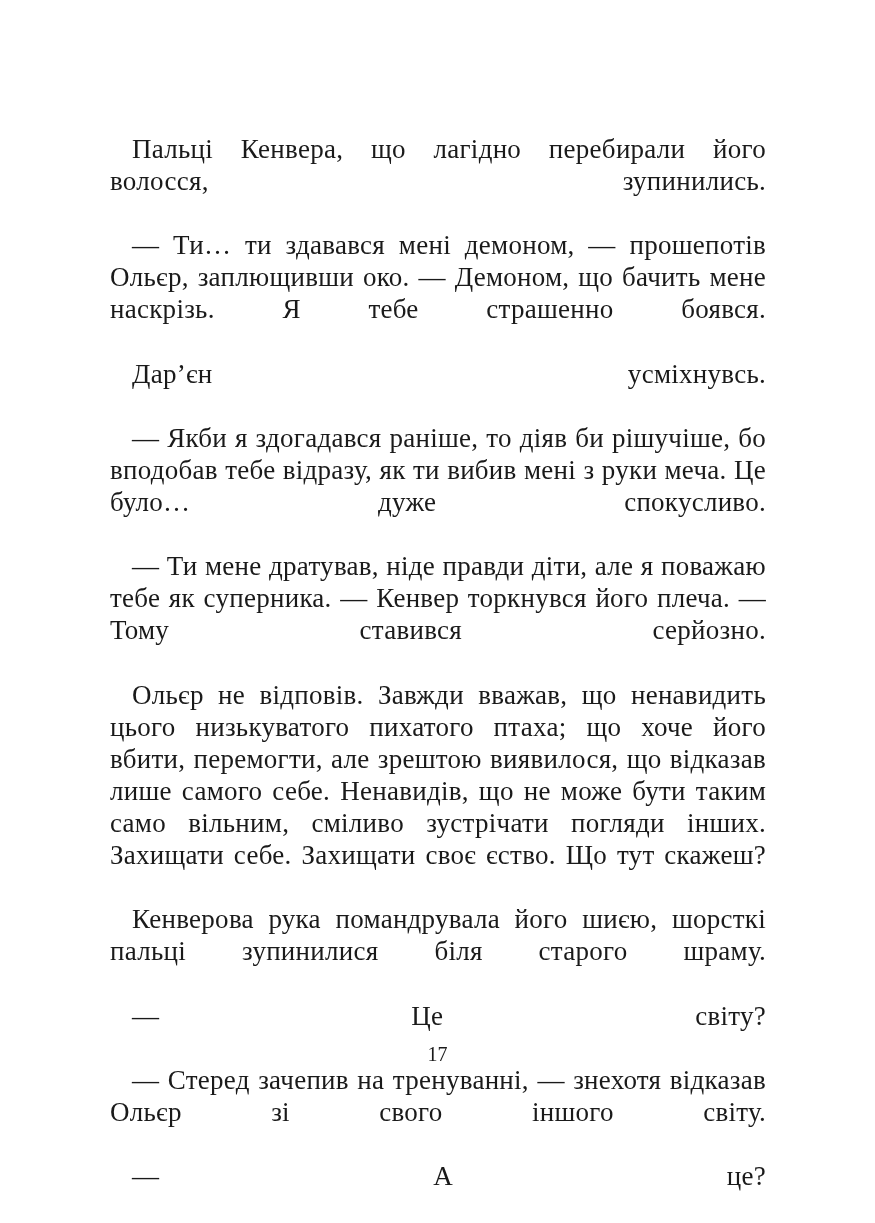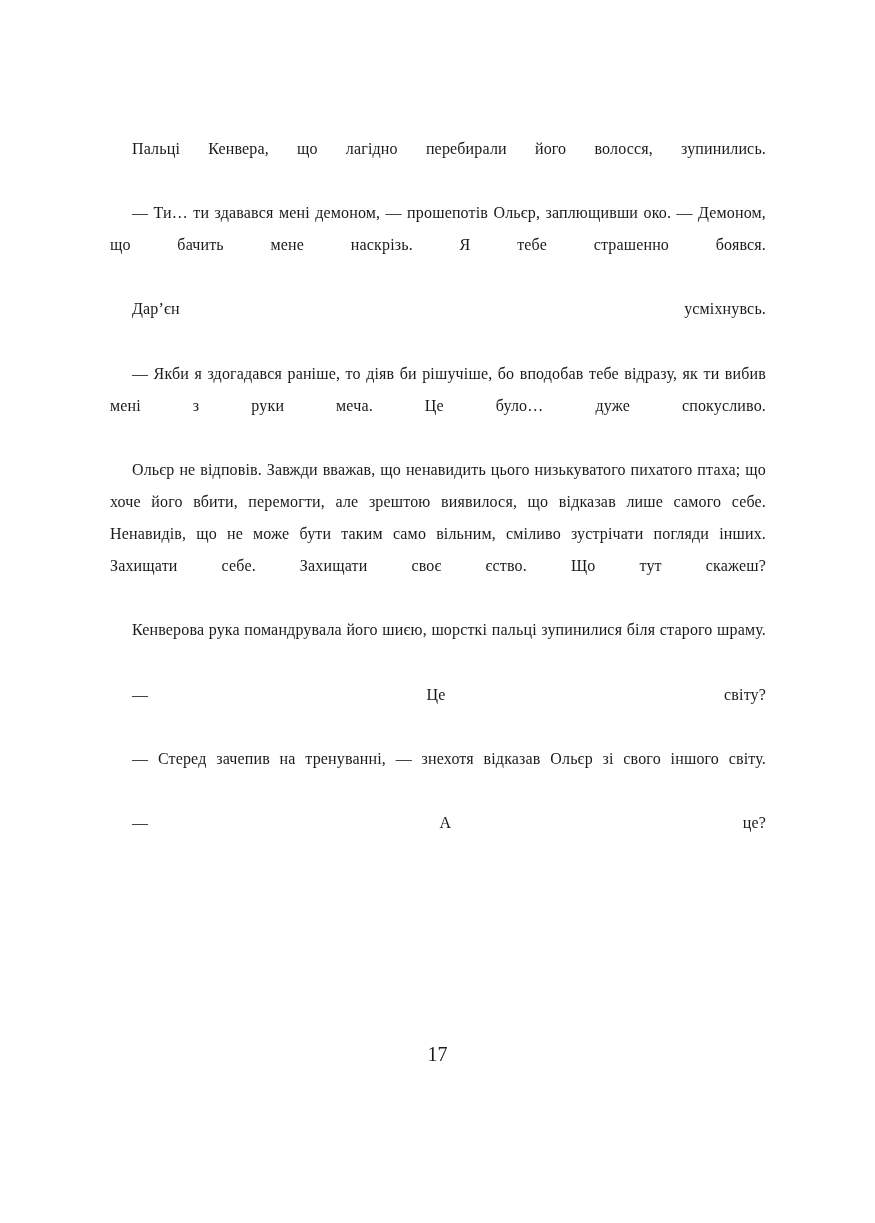--- a/index.html
+++ b/index.html
@@ -33,21 +33,21 @@
     left: 110px;
     top: 133px;
     width: 656px;
   }
 
   .para {
     margin: 0;
     text-indent: 22px;
     text-align: justify;
     text-justify: inter-word;
-    font-size: 16px;
+    font-size: 27px;
     line-height: 32.1px;
     letter-spacing: 0.01em;
     word-spacing: 0.004em;
     hyphens: manual;
     -webkit-hyphens: manual;
   }
 
   
   .para::after {
     content: "";
@@ -73,20 +73,21 @@
 </head>
 <body>
 
 <div class="page">
 
   <div class="text-block">
     <p class="para">Пальці Кенвера, що лагідно перебирали його волосся, зупинились.</p>
     <p class="para dialogue">— Ти… ти здавався мені демоном, — прошепотів Ольєр, заплющивши око. — Демоном, що бачить мене наскрізь. Я тебе страшенно боявся.</p>
     <p class="para">Дар’єн усміхнувсь.</p>
     <p class="para dialogue">— Якби я здогадався раніше, то діяв би рішучіше, бо вподобав тебе відразу, як ти вибив мені з руки меча. Це було… дуже спокусливо.</p>
+    <p class="para dialogue">— Ти мене дратував, ніде правди діти, але я поважаю тебе як суперника. — Кенвер торкнувся його плеча. — Тому ставився серйозно.</p>
     <p class="para">Ольєр не відповів. Завжди вважав, що ненавидить цього низькуватого пихатого птаха; що хоче його вбити, перемогти, але зрештою виявилося, що відказав лише самого себе. Ненавидів, що не може бути таким само вільним, сміливо зустрічати погляди інших. Захищати себе. Захищати своє єство. Що тут скажеш?</p>
     <p class="para">Кенверова рука помандрувала його шиєю, шорсткі пальці зупинилися біля старого шраму.</p>
     <p class="para dialogue">— Це світу?</p>
     <p class="para dialogue">— Стеред зачепив на тренуванні, — знехотя відказав Ольєр зі свого іншого світу.</p>
     <p class="para dialogue">— А це?</p>
 
   </div>
 
   <div class="folio">17</div>
 

